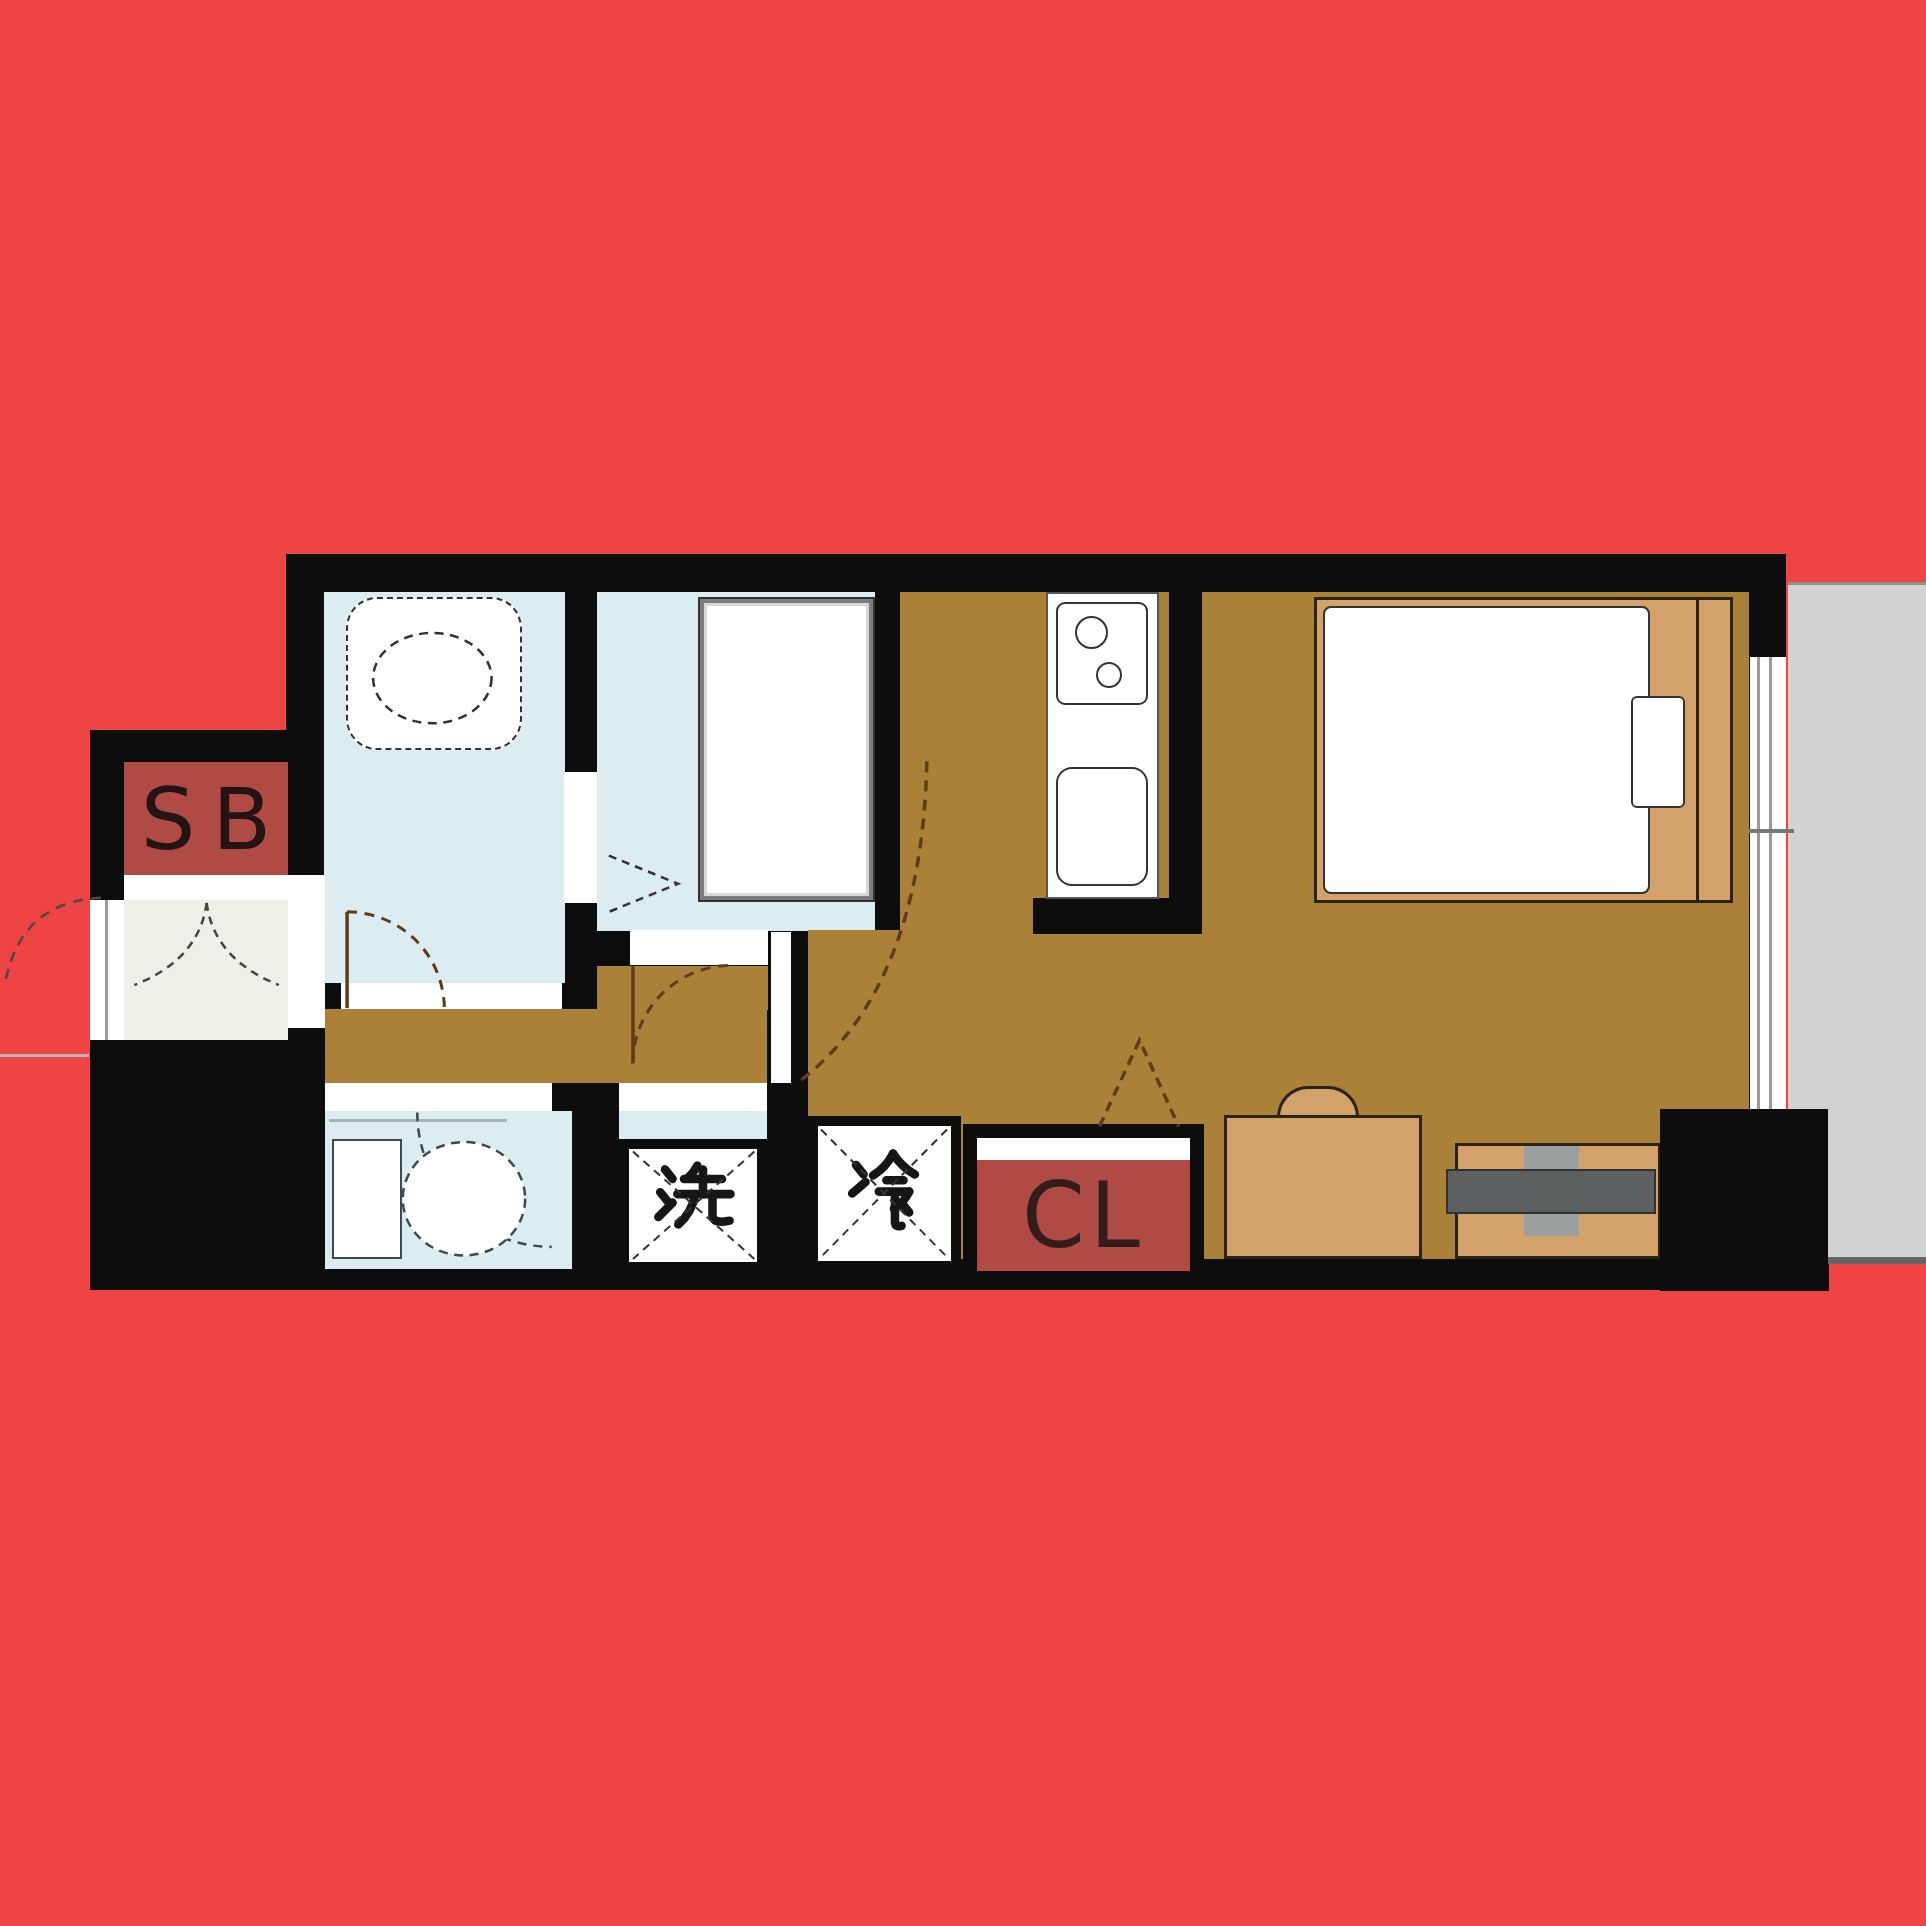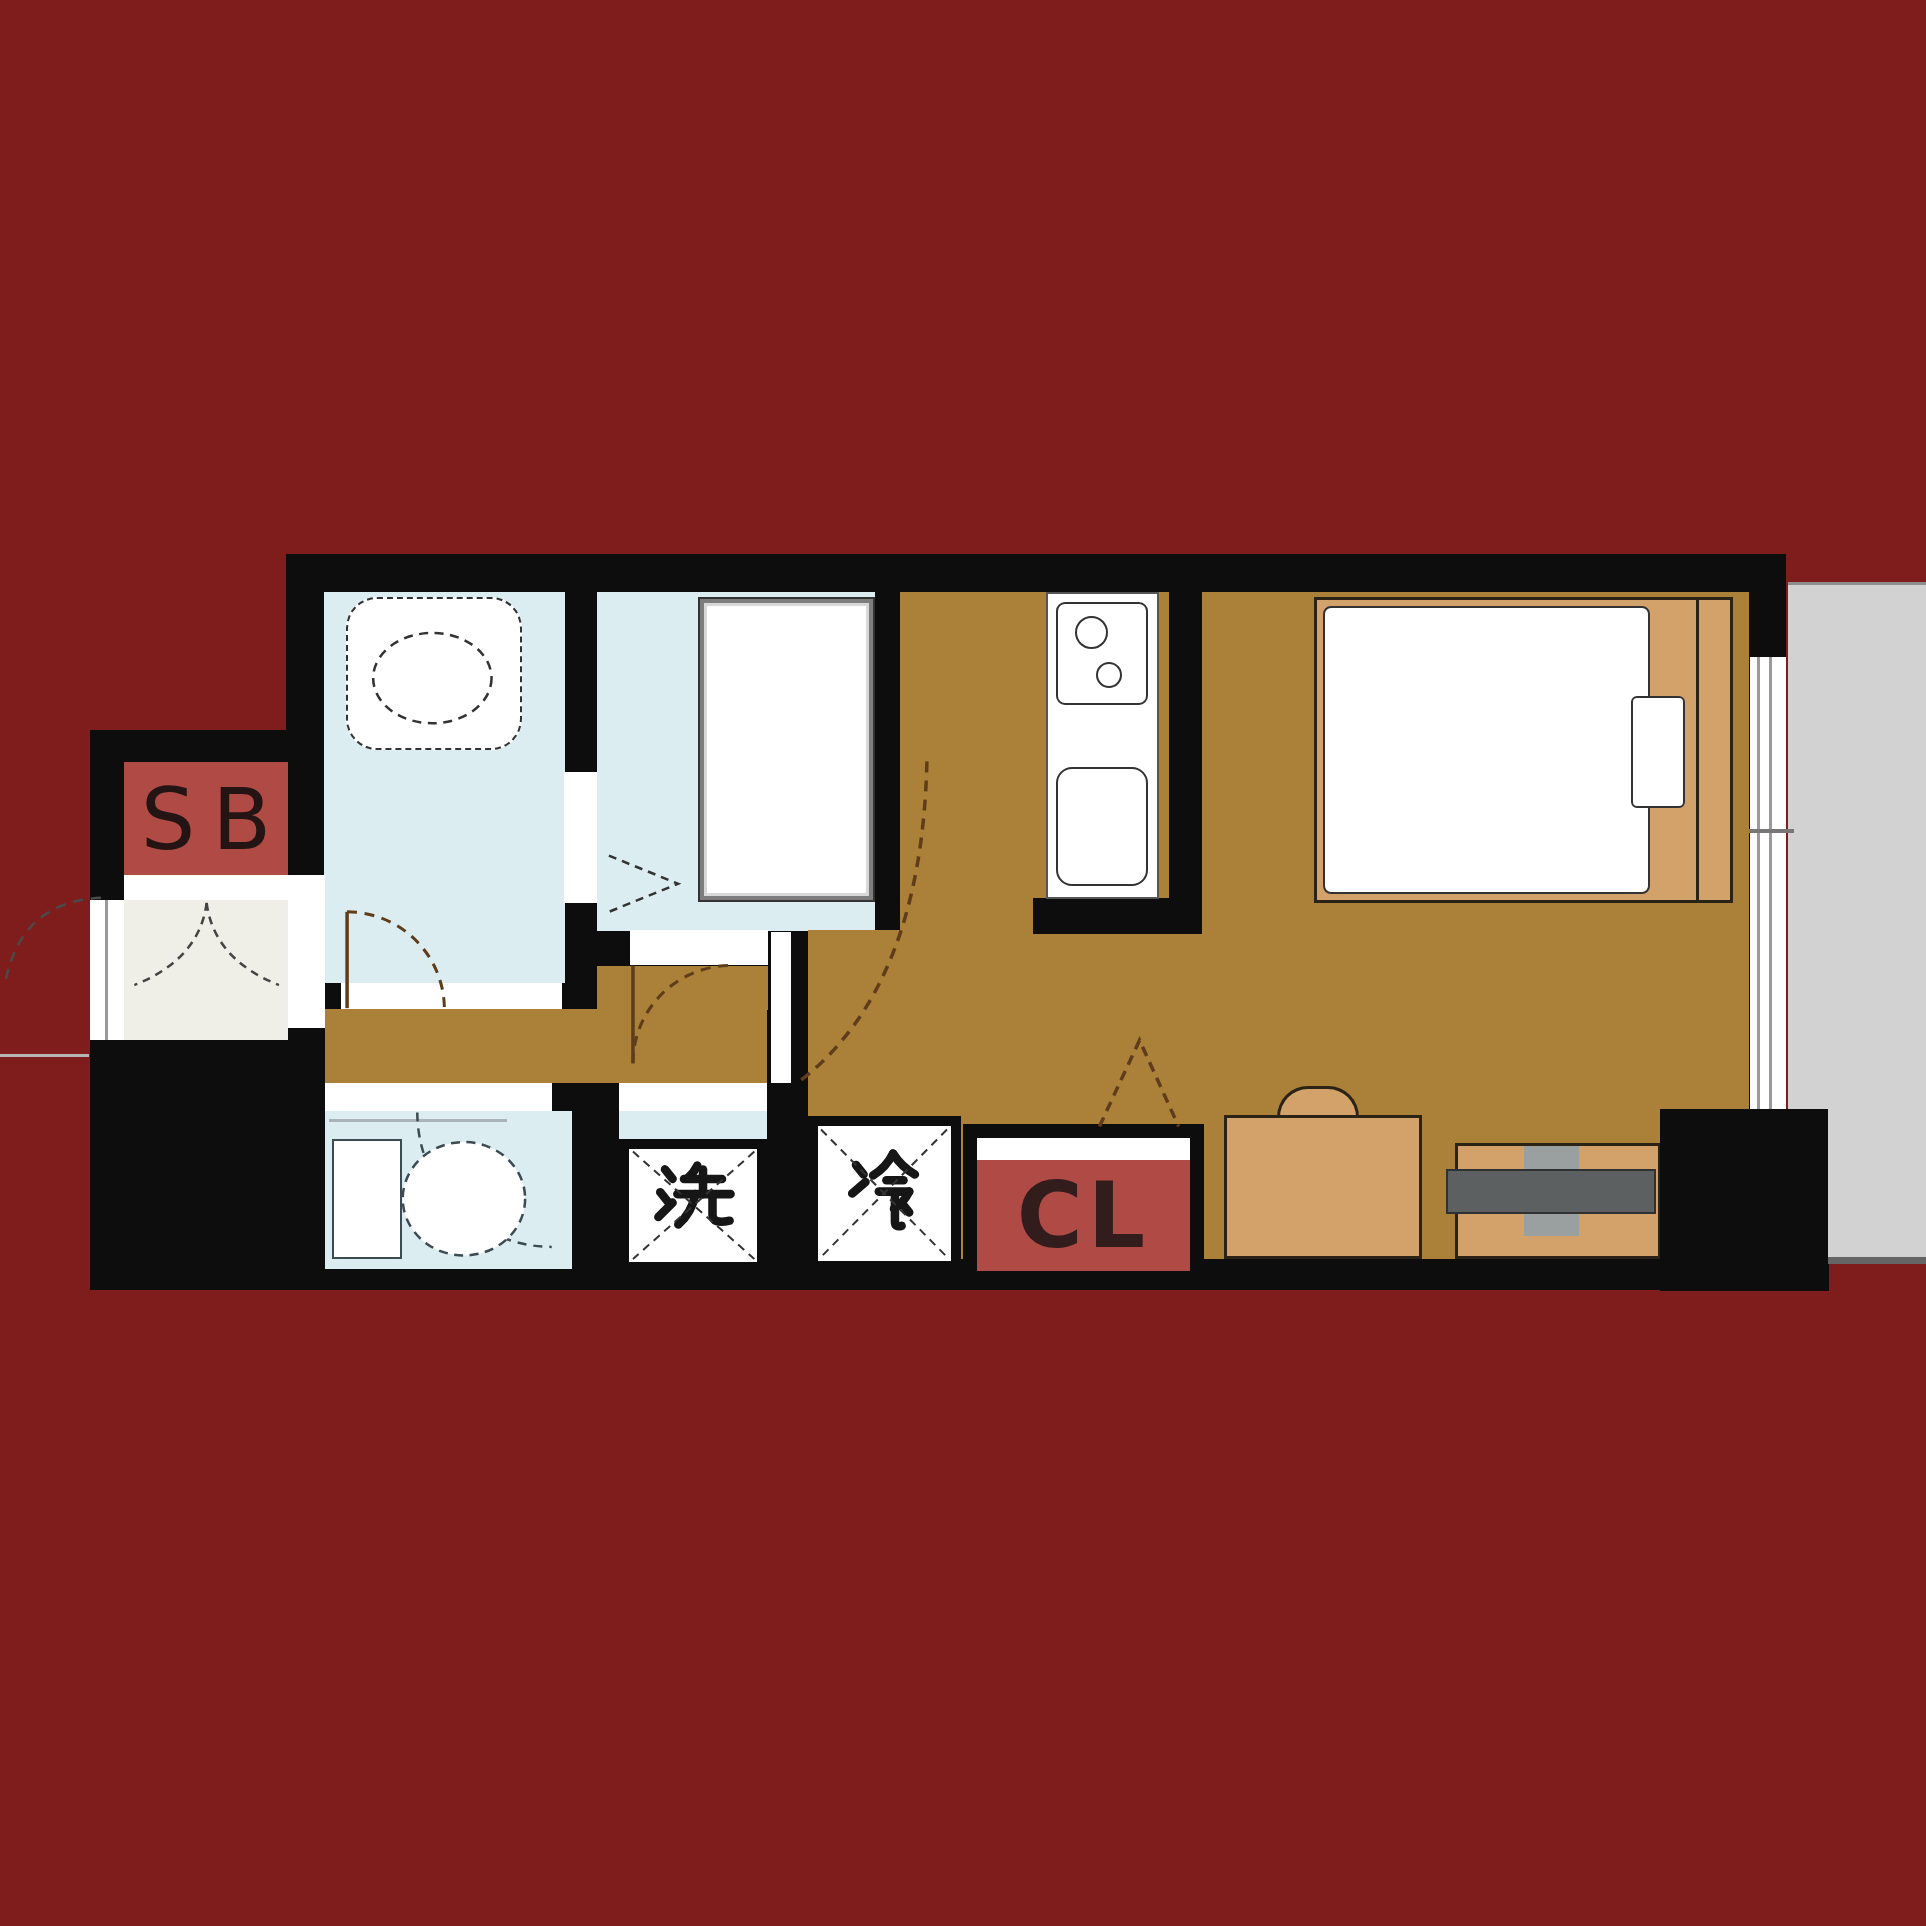--- a/index.html
+++ b/index.html
@@ -1,29 +1,29 @@
 <!DOCTYPE html>
 <html style="--wall: #0d0d0d; --floor: #ab8038; --wet: #dcedf2; --entrance: #efeee7; --cabinet-red: #b04a44; --furniture: #d3a26b; --furniture-border: #2b2416; --balcony: #d2d2d2; --balcony-edge: #8f8f8f; --balcony-edge-dark: #666666; --tv-screen: #5c6060; --tv-stand: #9aa0a0; --door-arc: #5f3d1b; --fixture-line: #333333; --glass: #9a9a9a; --label-dark: #241414; --cl-text: #321c1c;font-size:8px"><head>
 <meta charset="utf-8">
 <title>Floor Plan</title>
 <style>
   html,body{margin:0;padding:0;background:#fff;width:1926px;height:1926px;overflow:hidden;
     font-family:"DejaVu Sans","Liberation Sans",sans-serif;}
-  #canvas{position:absolute;left:0;top:0;width:1926px;height:1926px;background:#7f1d1d;}
+  #canvas{position:absolute;left:0;top:0;width:1926px;height:1926px;background:#ef4444;}
   .abs{position:absolute;box-sizing:border-box;}
   .wall{background:var(--wall,#0d0d0d);}
   .wet{background:var(--wet,#dcedf2);}
   .floor{background:var(--floor,#ab8038);}
   .white{background:#ffffff;}
   .genkan{background:var(--entrance,#efeee7);}
   .redbox{background:var(--cabinet-red,#b04a44);}
   .furn{background:var(--furniture,#d3a26b);border:3px solid var(--furniture-border,#2b2416);}
   .label{display:flex;align-items:center;justify-content:center;}
   #sb-label{font-size:86px;letter-spacing:17px;color:var(--label-dark,#241414);padding-left:17px;}
-  #cl-label{font-size:90px;font-weight:bold;letter-spacing:5px;color:var(--cl-text,#321c1c);}
+  #cl-label{font-size:90px;font-weight:normal;letter-spacing:5px;color:var(--cl-text,#321c1c);}
   .kbox{background:#fff;border:10px solid var(--wall,#0d0d0d);display:flex;align-items:center;justify-content:center;}
   .kanji-svg{width:95px;height:95px;}
   .kanji-svg path{fill:none;stroke:#161616;stroke-width:9;stroke-linecap:round;stroke-linejoin:round;}
   #overlay{position:absolute;left:0;top:0;width:1926px;height:1926px;pointer-events:none;}
   .glassline{background:var(--glass,#9a9a9a);}
 </style>
 </head>
 <body>
 
 <div id="canvas">

